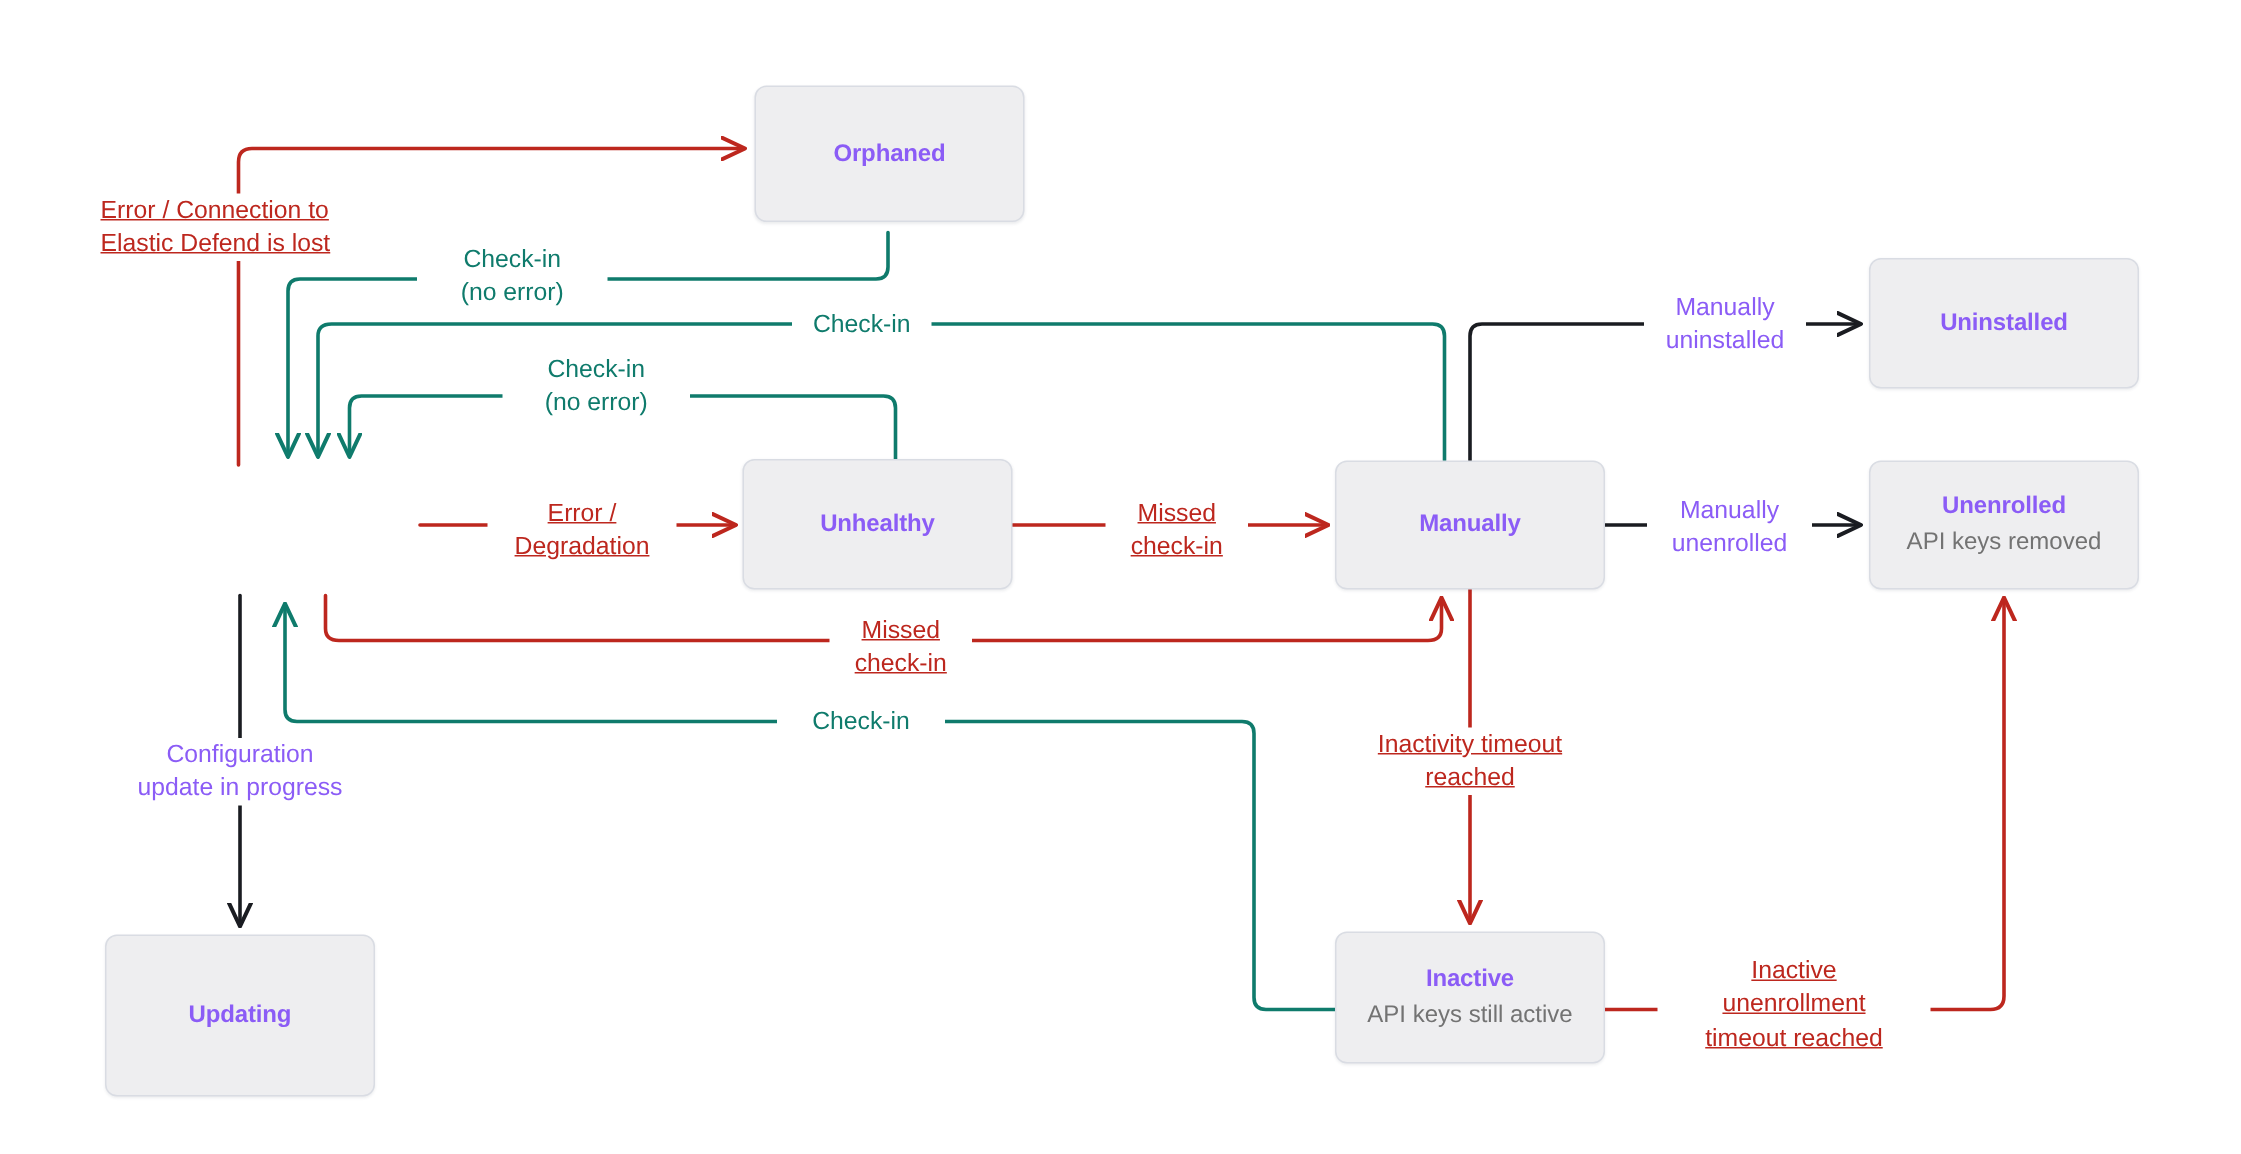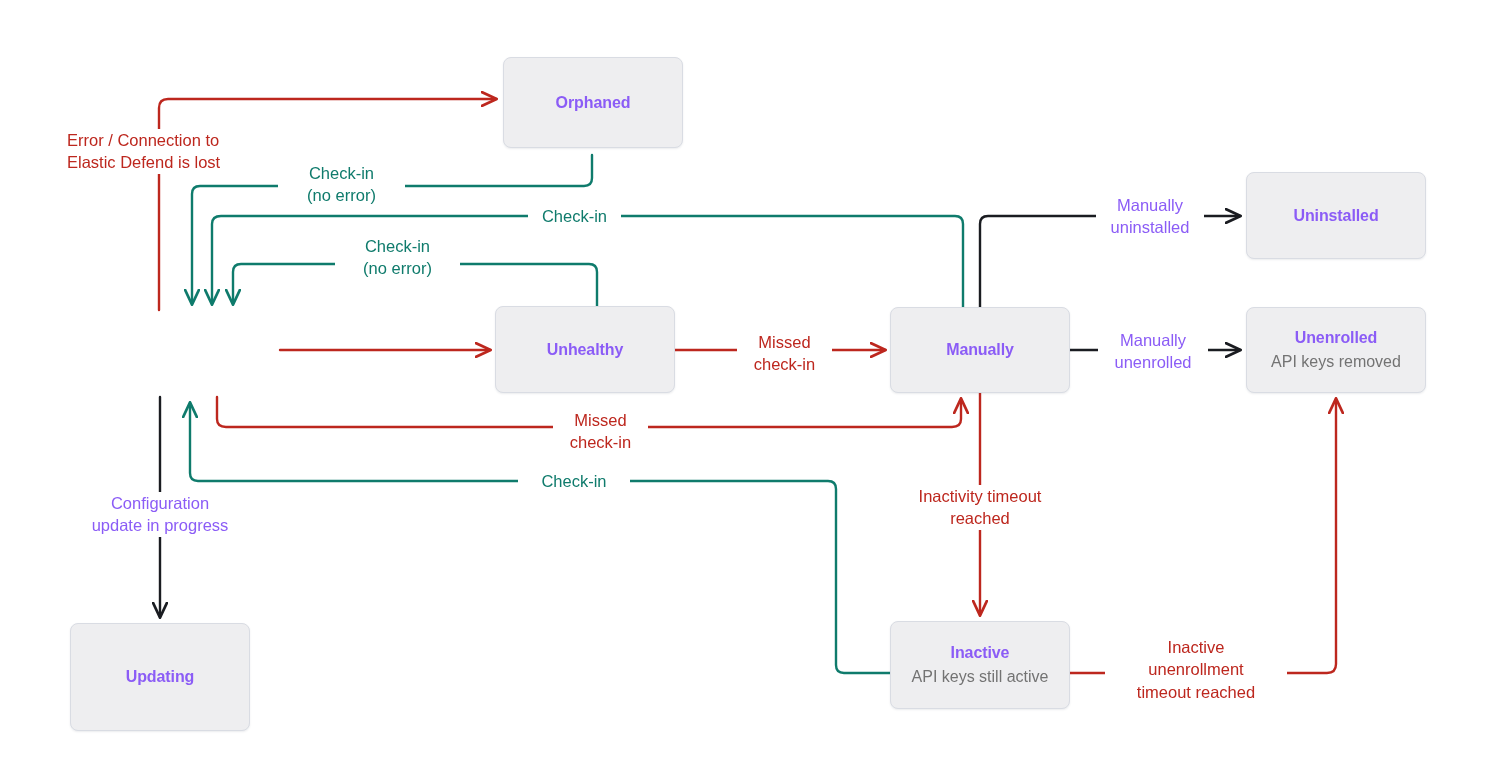--- a/index.html
+++ b/index.html
@@ -56,21 +56,21 @@
   .edge-label {
     position: absolute;
     font-size: 16.5px;
     line-height: 1.36;
     text-align: center;
     white-space: pre-line;
     background: #ffffff;
     padding: 0 5px;
     box-sizing: border-box;
   }
-  .lbl-red   { color: #bd271e; }
+  .lbl-red   { color: #bd271e; text-decoration: underline; }
   .lbl-green { color: #0f7b6c; }
   .lbl-black { color: #8b5cf6; }
   .lbl-left  { text-align: left; }
 </style>
 </head>
 <body>
 
 <div id="diagram-root">
 
   <svg class="edges" viewBox="0 0 1494 769">
@@ -152,20 +152,22 @@
 Elastic Defend is lost</div>
 
   <div class="edge-label lbl-green" style="left:278px; top:162px; width:127px;">Check-in
 (no error)</div>
 
   <div class="edge-label lbl-green" style="left:528px; top:205px; width:93px;">Check-in</div>
 
   <div class="edge-label lbl-green" style="left:335px; top:235px; width:125px;">Check-in
 (no error)</div>
 
+  <div class="edge-label lbl-red" style="left:325px; top:331px; width:126px;">Error /
+Degradation</div>
 
   <div class="edge-label lbl-red" style="left:737px; top:331px; width:95px;">Missed
 check-in</div>
 
   <div class="edge-label lbl-red" style="left:553px; top:409px; width:95px;">Missed
 check-in</div>
 
   <div class="edge-label lbl-green" style="left:518px; top:470px; width:112px;">Check-in</div>
 
   <div class="edge-label lbl-black" style="left:1096px; top:194px; width:108px;">Manually

